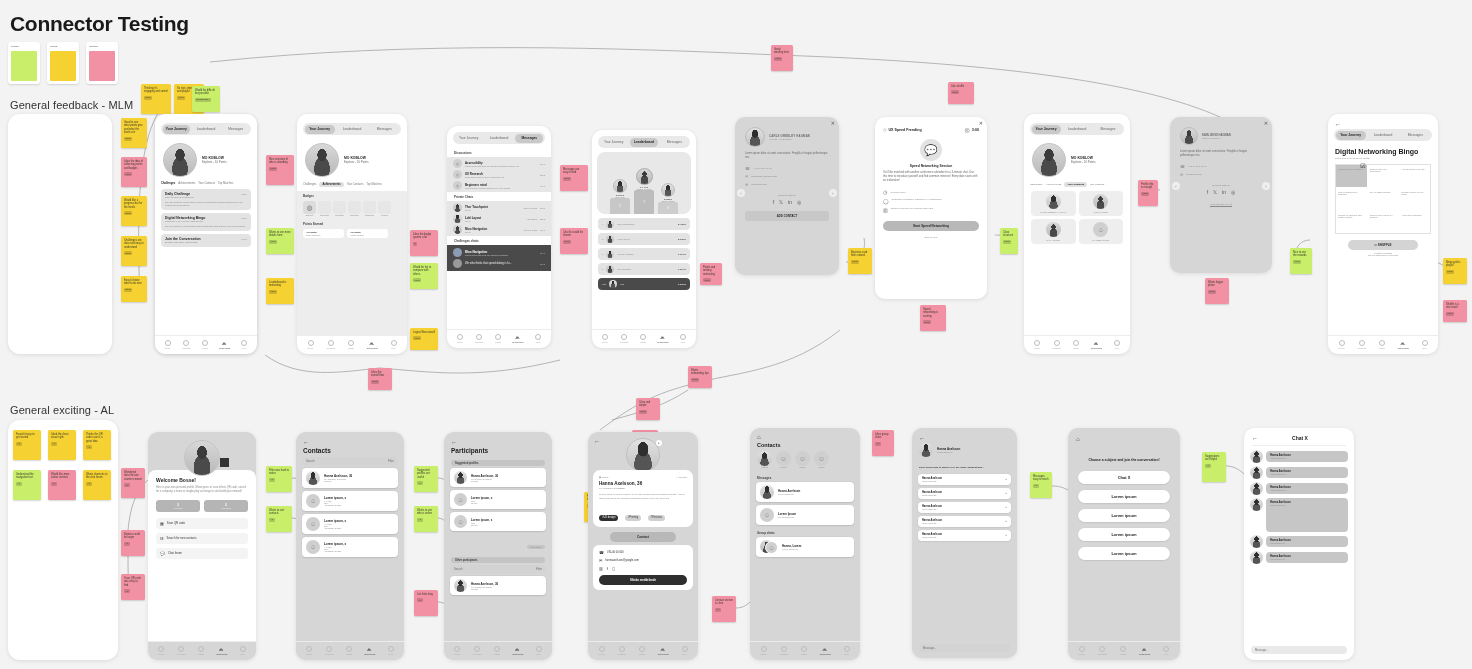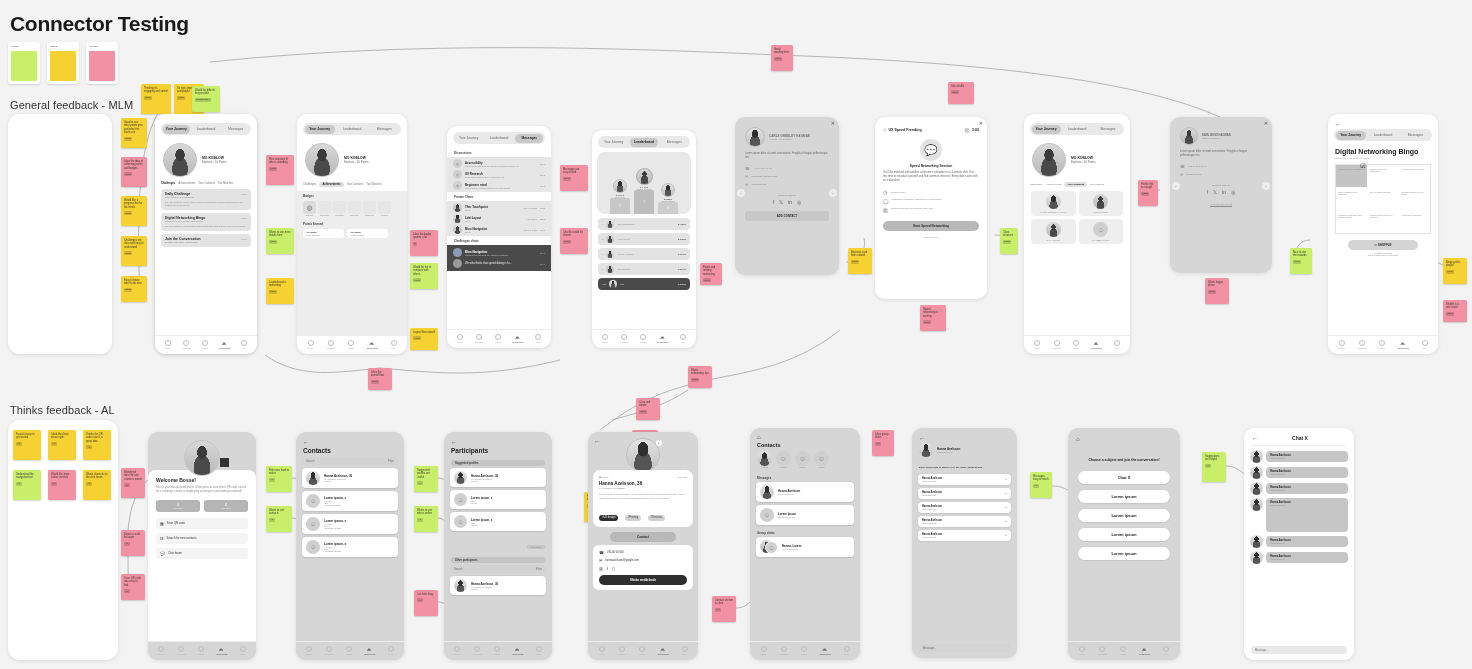--- a/index.html
+++ b/index.html
@@ -176,21 +176,21 @@
       <div class="legend-cap">Neutral</div>
       <div class="legend-chip" style="background:#f5d132"></div>
     </div>
     <div class="legend-card">
       <div class="legend-cap">Negative</div>
       <div class="legend-chip" style="background:#f291a3"></div>
     </div>
   </div>
 
   <div class="section-label" style="left:10px;top:99px">General feedback - MLM</div>
-  <div class="section-label" style="left:10px;top:404px">Thinks feedback - AL</div>
+  <div class="section-label" style="left:10px;top:404px">General exciting - AL</div>
 
   <div class="panelbox" style="left:8px;top:114px;width:104px;height:240px"></div>
   <div class="panelbox" style="left:8px;top:420px;width:110px;height:240px"></div>
   <div class="panelbox" style="left:155px;top:114px;width:102px;height:240px;background:#fff"></div>
 
   <div id="notes-layer">
       <div class="note y" style="left: 141px; top: 84px; width: 30px; height: 30px;"><span class="nt">Thinking it's engaging and varied</span><span class="tag">MLM</span></div>
       <div class="note y" style="left: 174px; top: 84px; width: 30px; height: 30px;"><span class="nt">So nice, interactive and playful</span><span class="tag">MLM</span></div>
       <div class="note g" style="left: 192px; top: 86px; width: 28px; height: 26px;"><span class="nt">Would be difficult but possible</span><span class="tag">SUPER BRA</span></div>
       <div class="note y" style="left: 121px; top: 118px; width: 26px; height: 30px;"><span class="nt">Good to see what points give and what the levels are</span><span class="tag">MLM</span></div>

